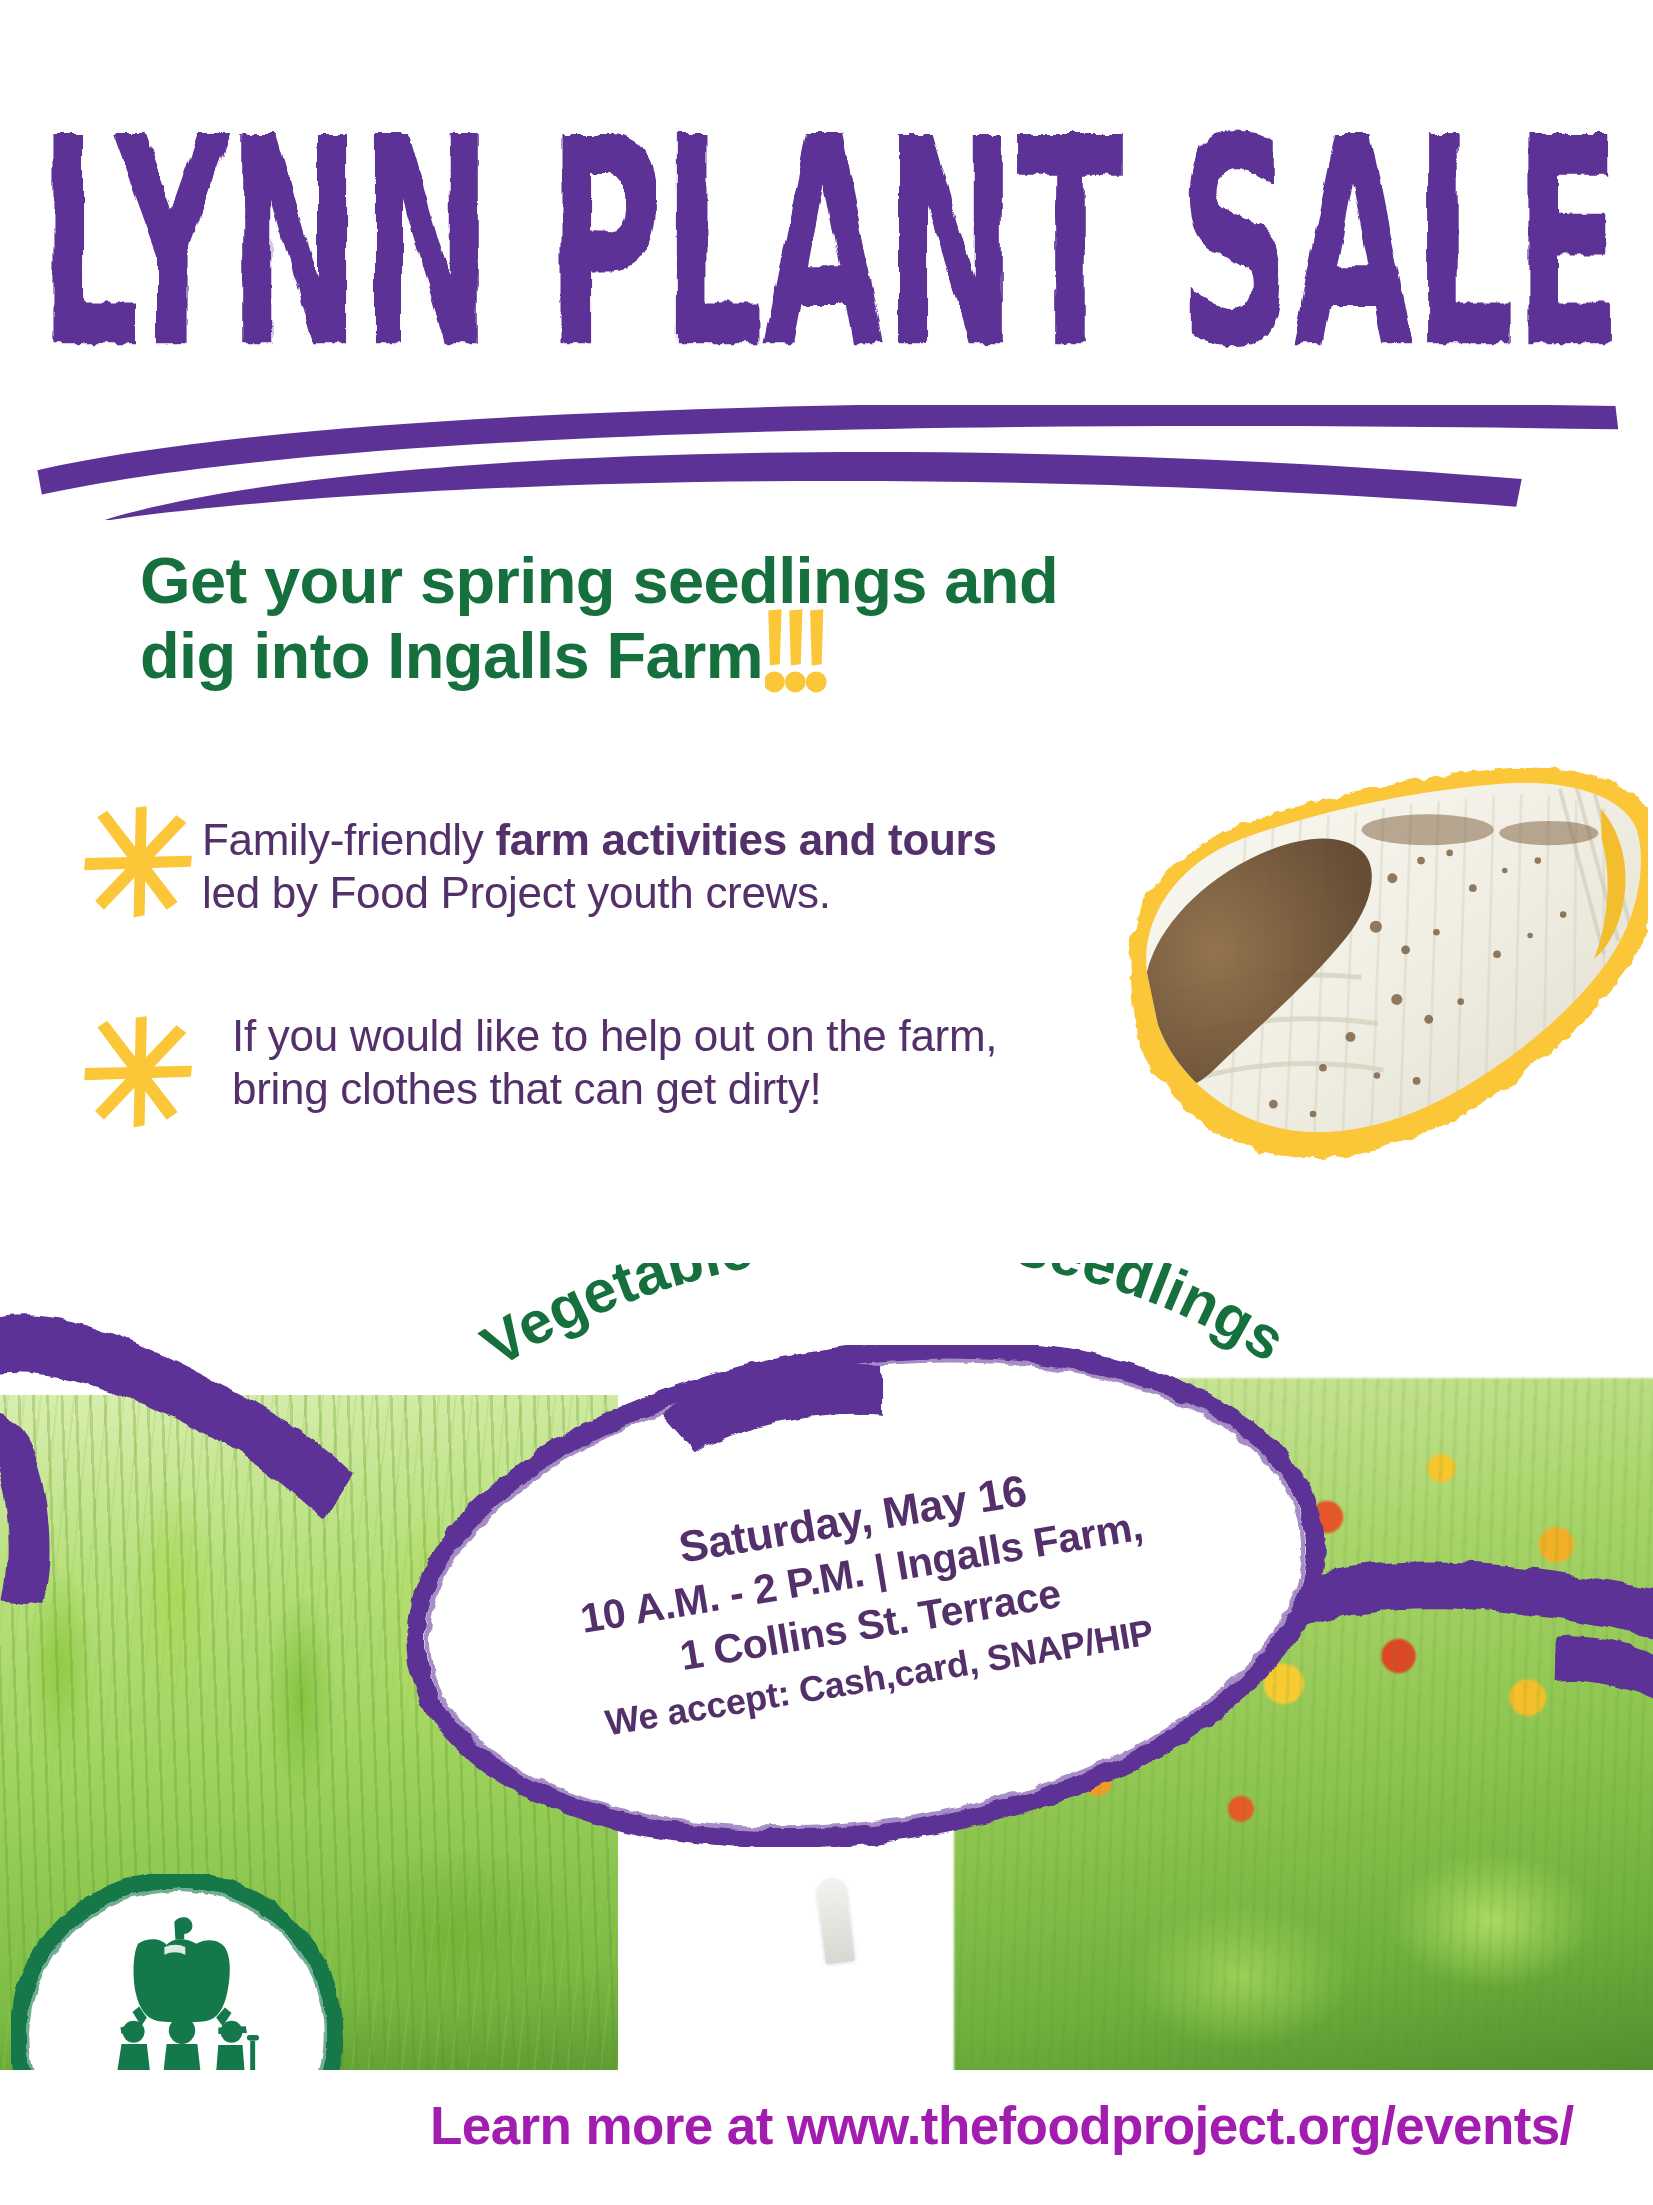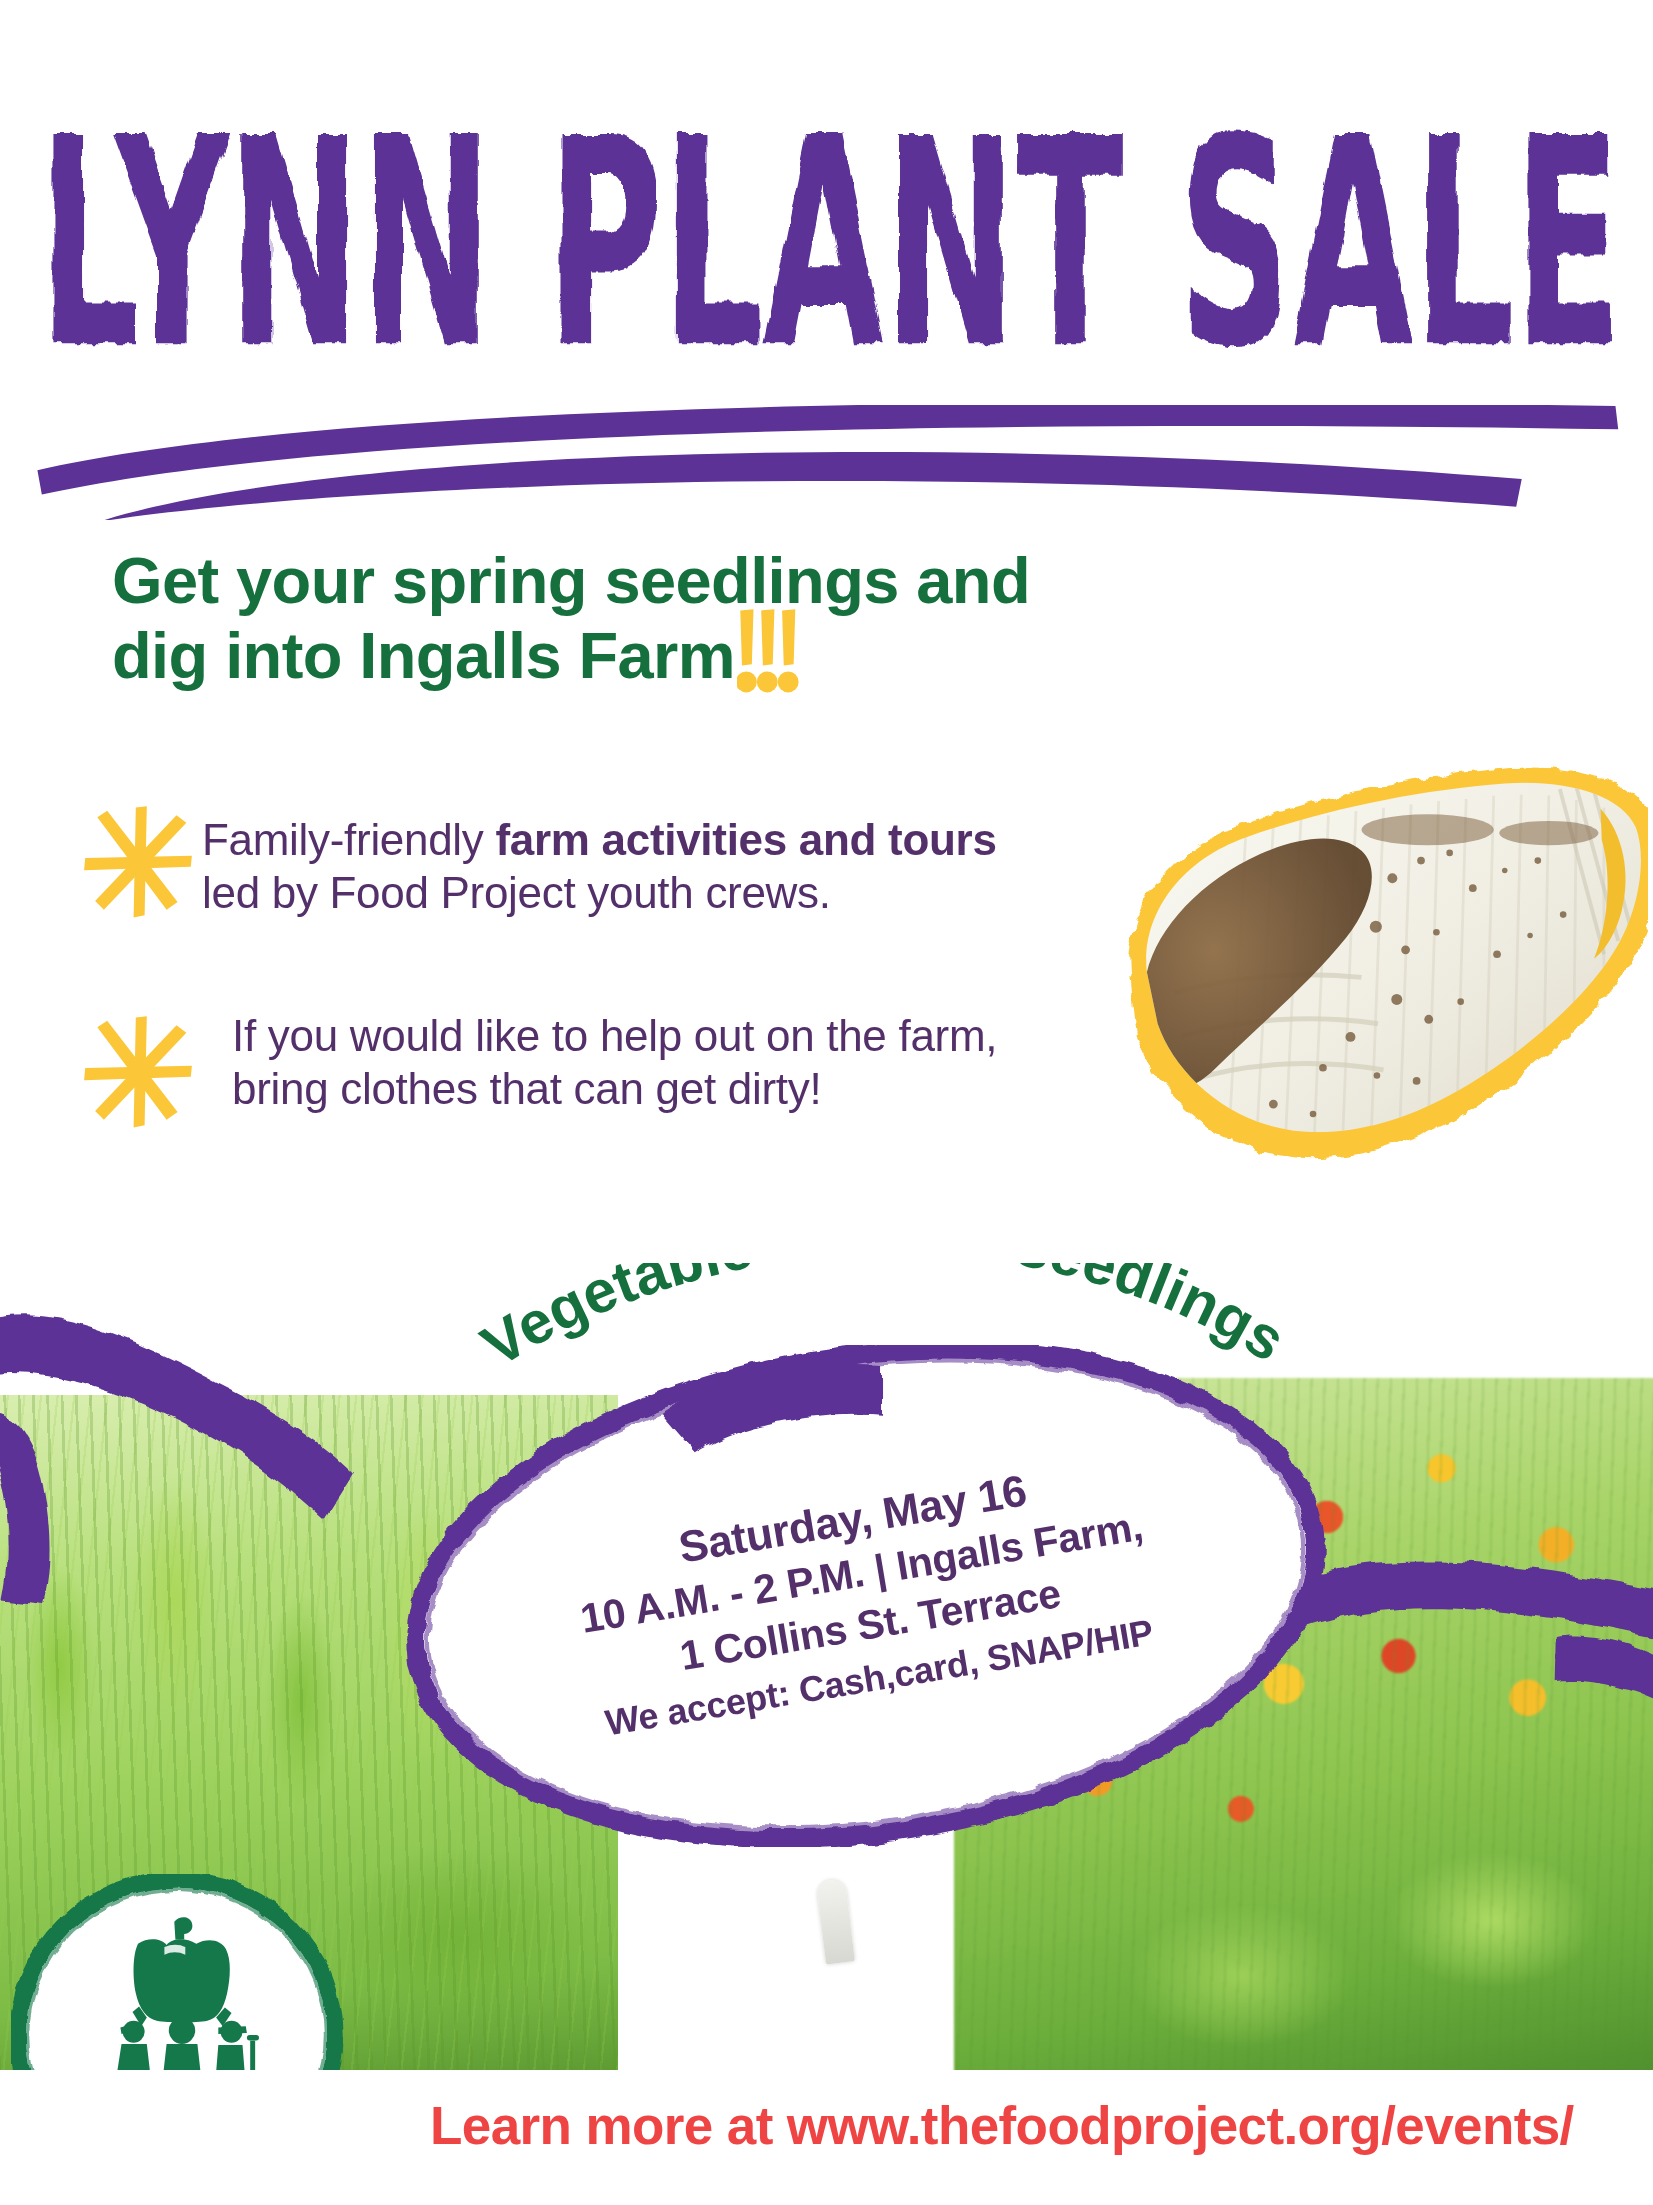--- a/index.html
+++ b/index.html
@@ -22,21 +22,21 @@
     fill:#5C3296;
   }
 
   #title-underline{
     position:absolute; left:33px; top:405px; width:1599px; height:116px;
   }
   #title-underline svg{ width:100%; height:100%; display:block; }
 
   
   #subtitle-block{
-    position:absolute; left:112px; top:543px; width:1158px;
+    position:absolute; left:140px; top:543px; width:1158px;
   }
   .subtitle-line{
     font-family:"Liberation Sans", sans-serif;
     font-weight:bold;
     font-size:65px;
     line-height:1.16;
     color:#16703E;
     letter-spacing:-0.6px;
     white-space:nowrap;
   }
@@ -186,21 +186,21 @@
   
   #footer-bar{
     position:absolute; left:0; top:2070px; width:1654px; height:135px;
     background:#ffffff;
   }
   #footer-text{
     position:absolute; left:430px; top:2095px;
     font-family:"Liberation Sans", sans-serif;
     font-weight:bold;
     font-size:53px;
-    color:#ef4444;
+    color:#a21caf;
     letter-spacing:-0.6px;
     white-space:nowrap;
   }
 </style>
 </head>
 <body>
 
 <div id="poster-title">
   <svg viewBox="0 0 2880 510" preserveAspectRatio="none">
     <defs>

